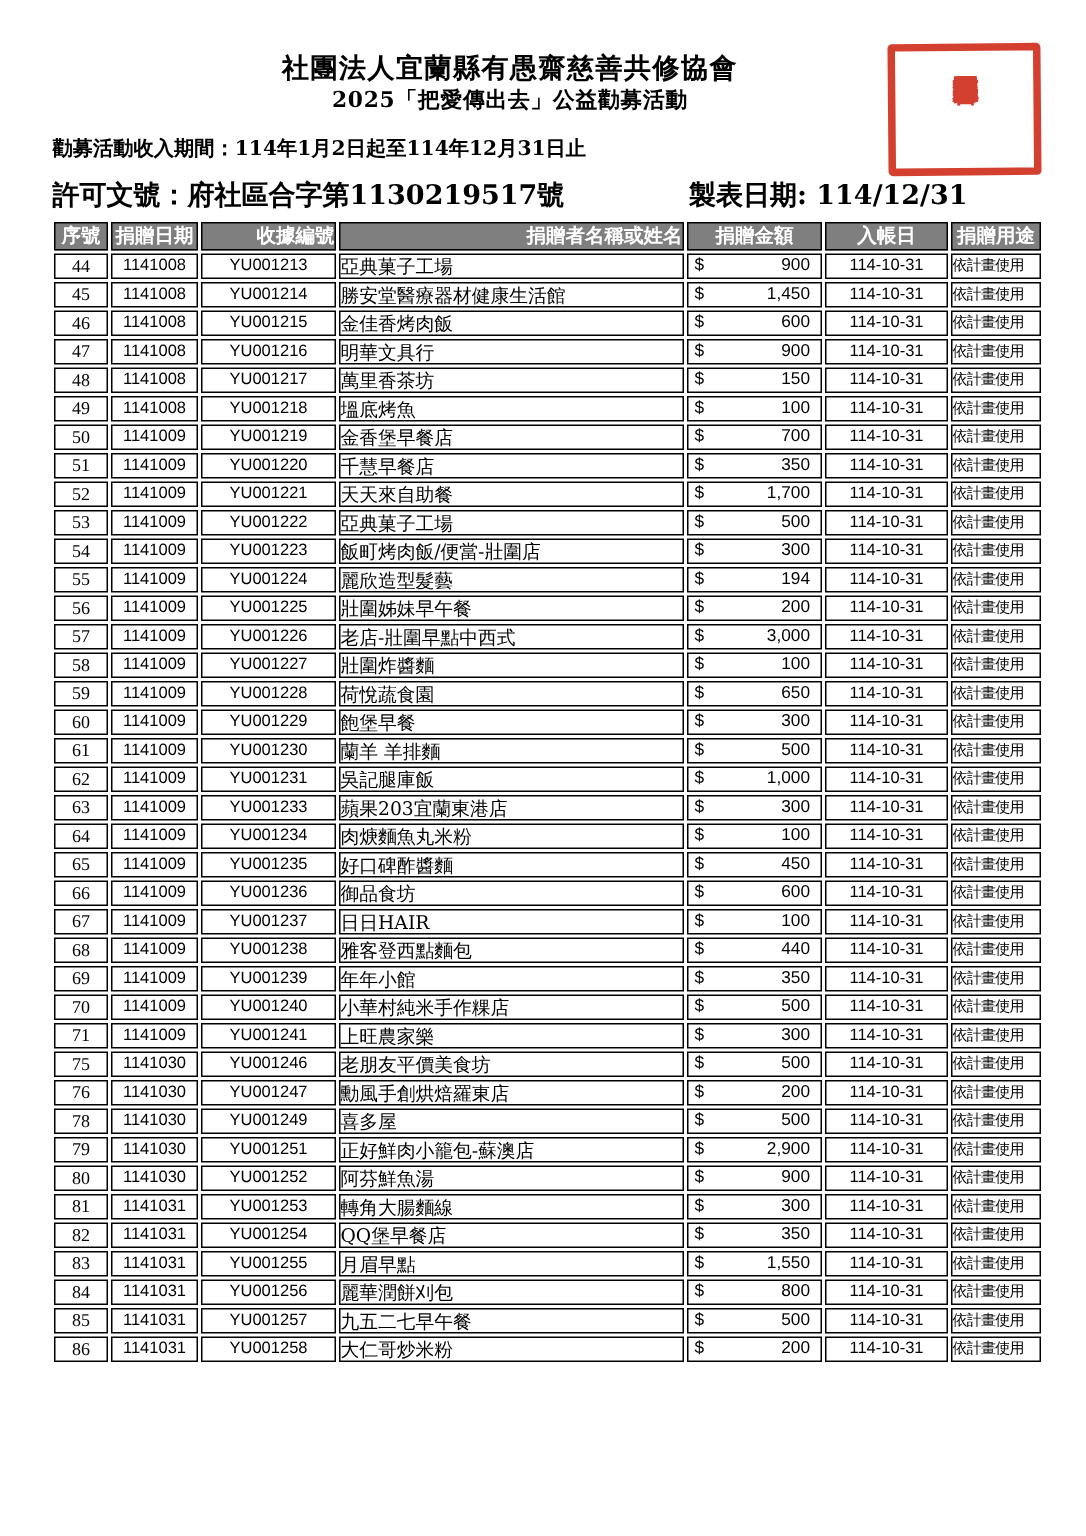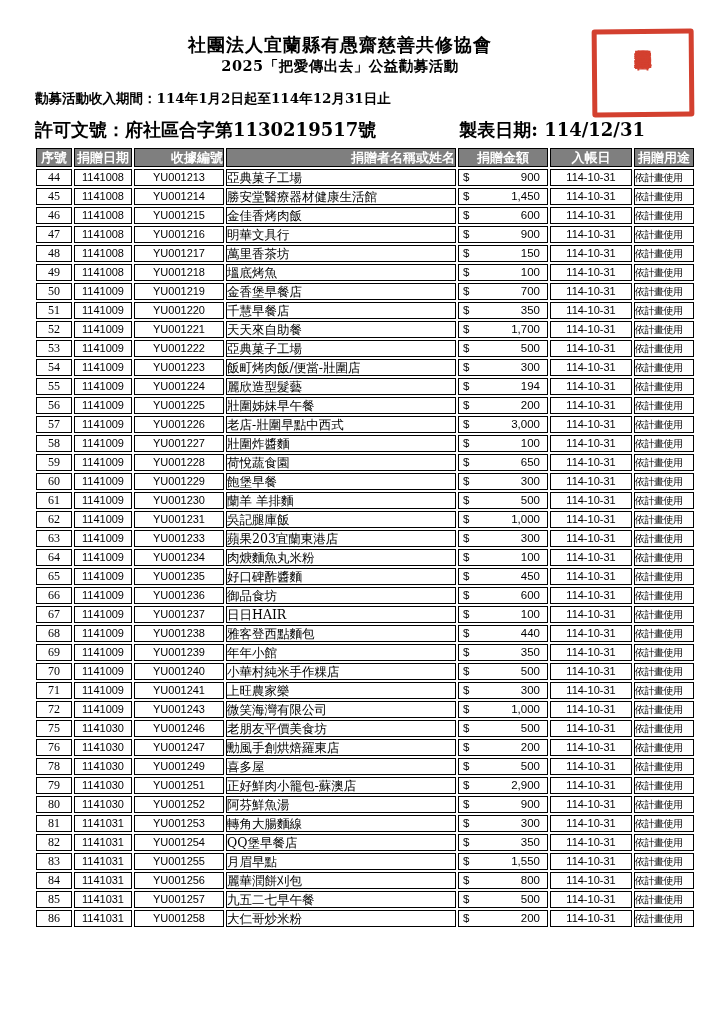--- a/index.html
+++ b/index.html
@@ -569,34 +569,20 @@
       <td class="c-amount">
         <span class="amt-wrap">
           <span>$</span>
           <span>300</span>
         </span>
       </td>
       <td class="c-posted">114-10-31</td>
       <td class="c-purpose">依計畫使用</td>
     </tr>
 
-    <tr>
-      <td class="c-no">72</td>
-      <td class="c-date">1141009</td>
-      <td class="c-receipt">YU001243</td>
-      <td class="c-name">微笑海灣有限公司</td>
-      <td class="c-amount">
-        <span class="amt-wrap">
-          <span>$</span>
-          <span>1,000</span>
-        </span>
-      </td>
-      <td class="c-posted">114-10-31</td>
-      <td class="c-purpose">依計畫使用</td>
-    </tr>
 
 
 
     <tr>
       <td class="c-no">75</td>
       <td class="c-date">1141030</td>
       <td class="c-receipt">YU001246</td>
       <td class="c-name">老朋友平價美食坊</td>
       <td class="c-amount">
         <span class="amt-wrap">

